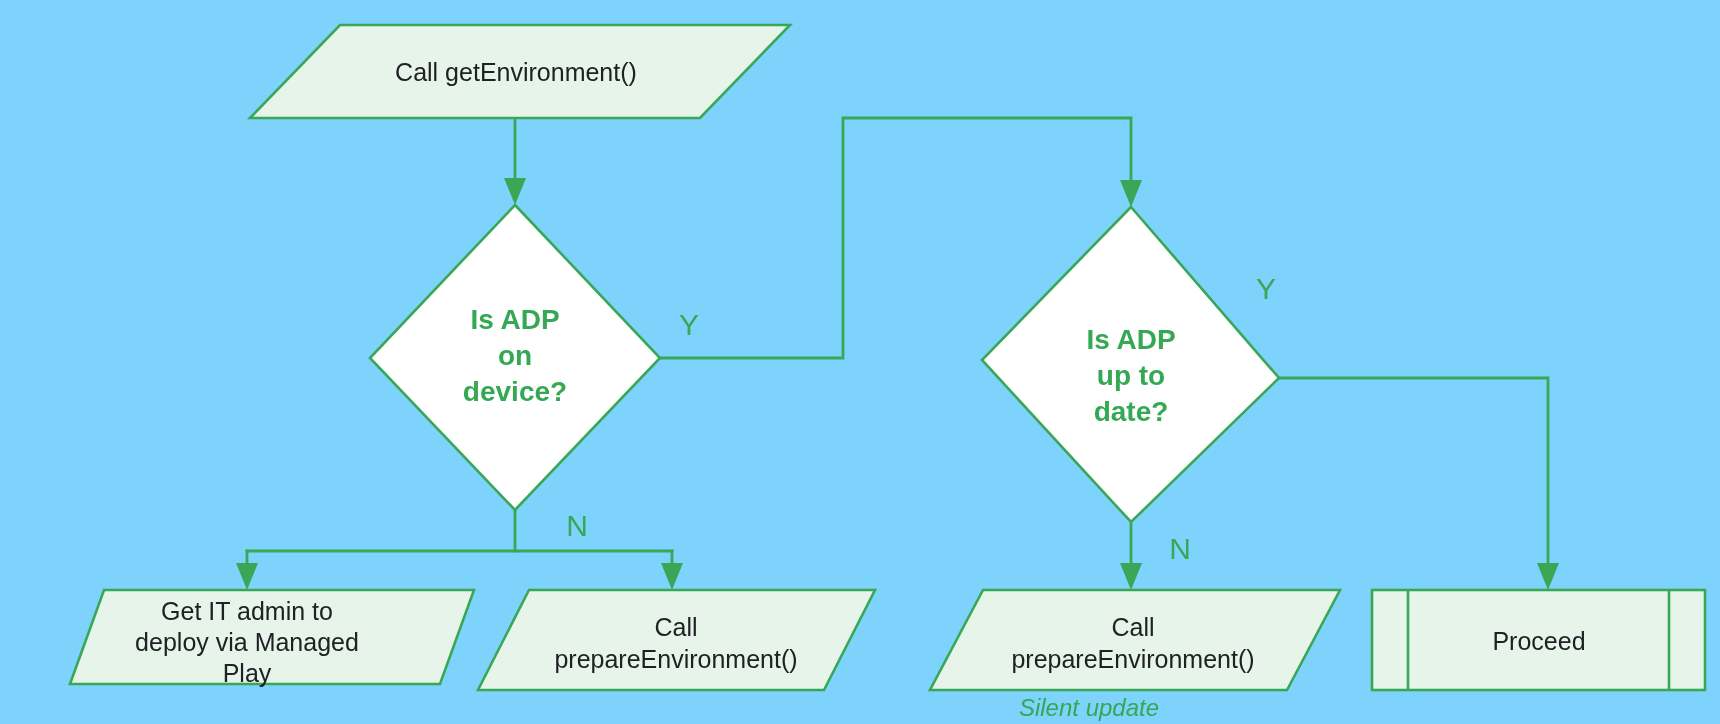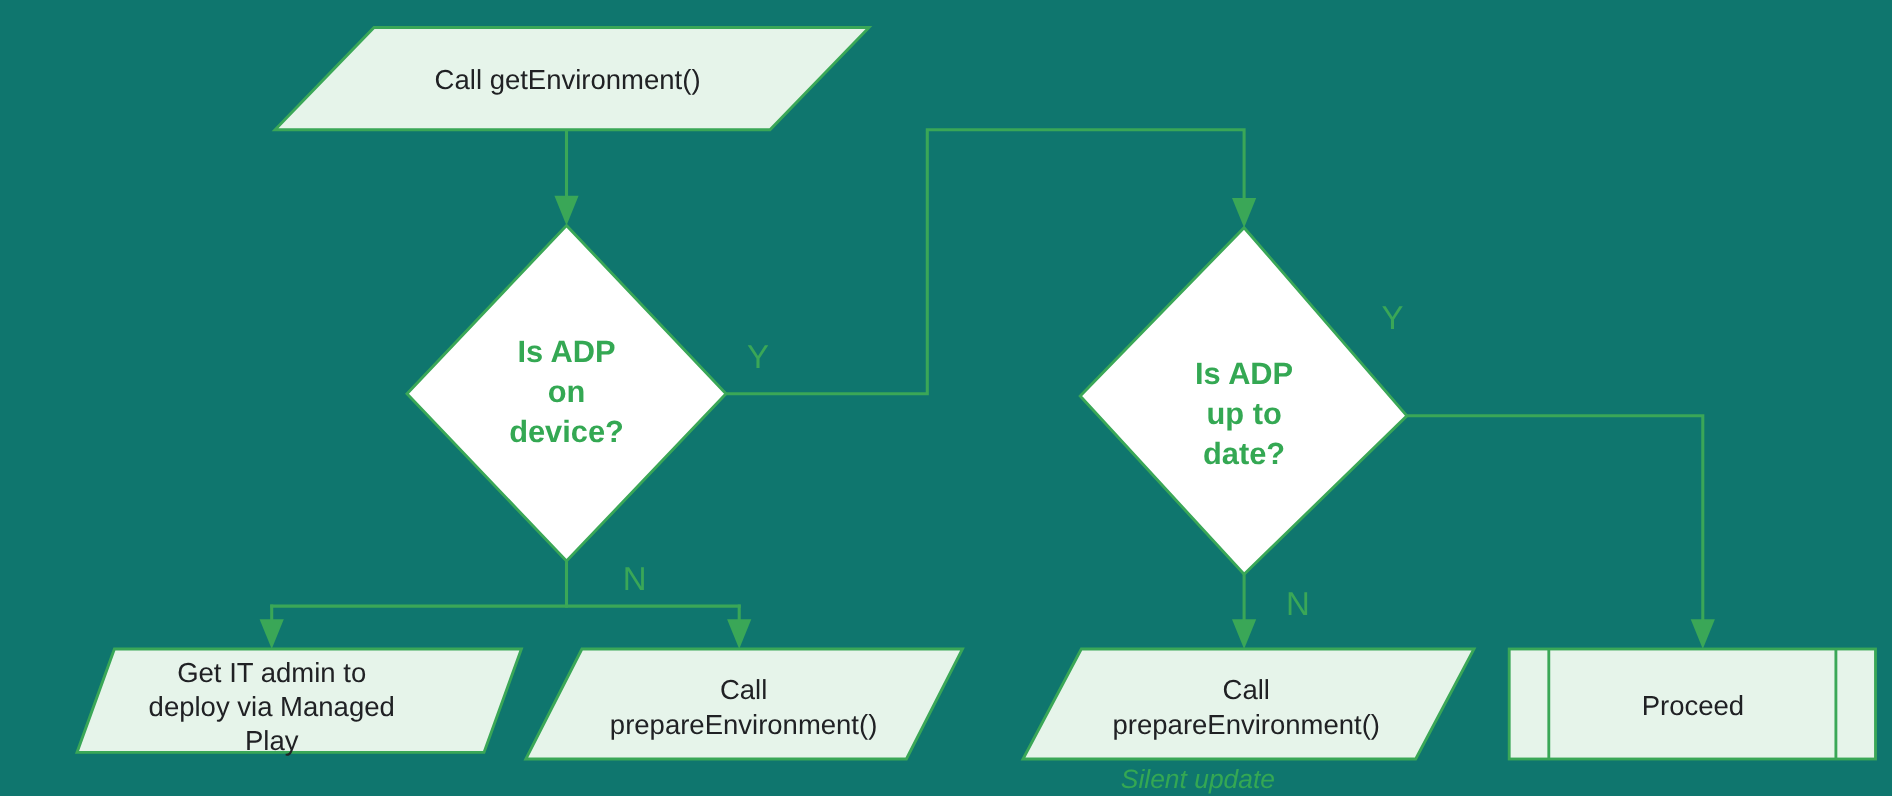--- a/index.html
+++ b/index.html
@@ -10,21 +10,21 @@
   body {
     width: 1720px;
     height: 724px;
     overflow: hidden;
     font-family: "Liberation Sans", sans-serif;
   }
   #flow-root {
     position: relative;
     width: 1720px;
     height: 724px;
-    background: #0f766e;
+    background: #7dd3fc;
   }
   svg#flow-svg {
     position: absolute;
     top: 0;
     left: 0;
     width: 1720px;
     height: 724px;
     display: block;
   }
   .shape-fill   { fill: #e6f4ea; stroke: #3aa757; stroke-width: 2.6; }

